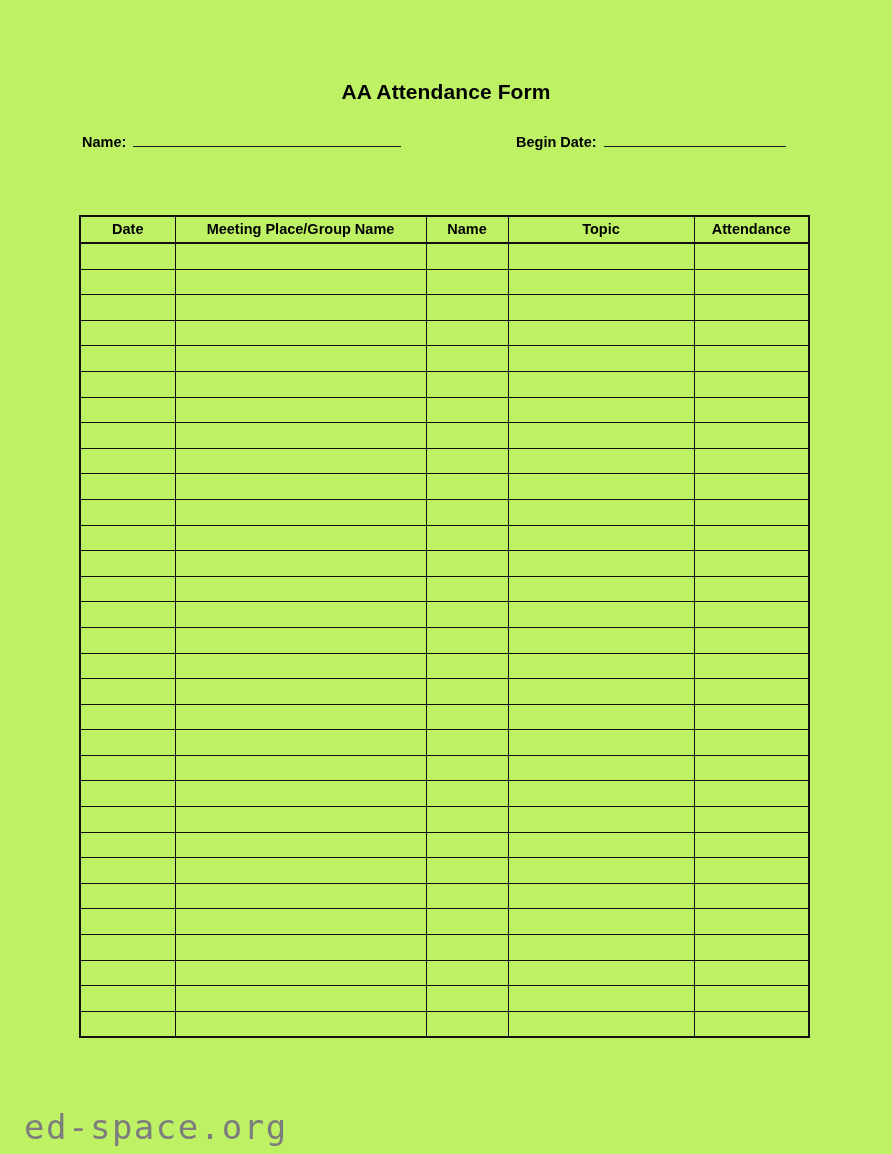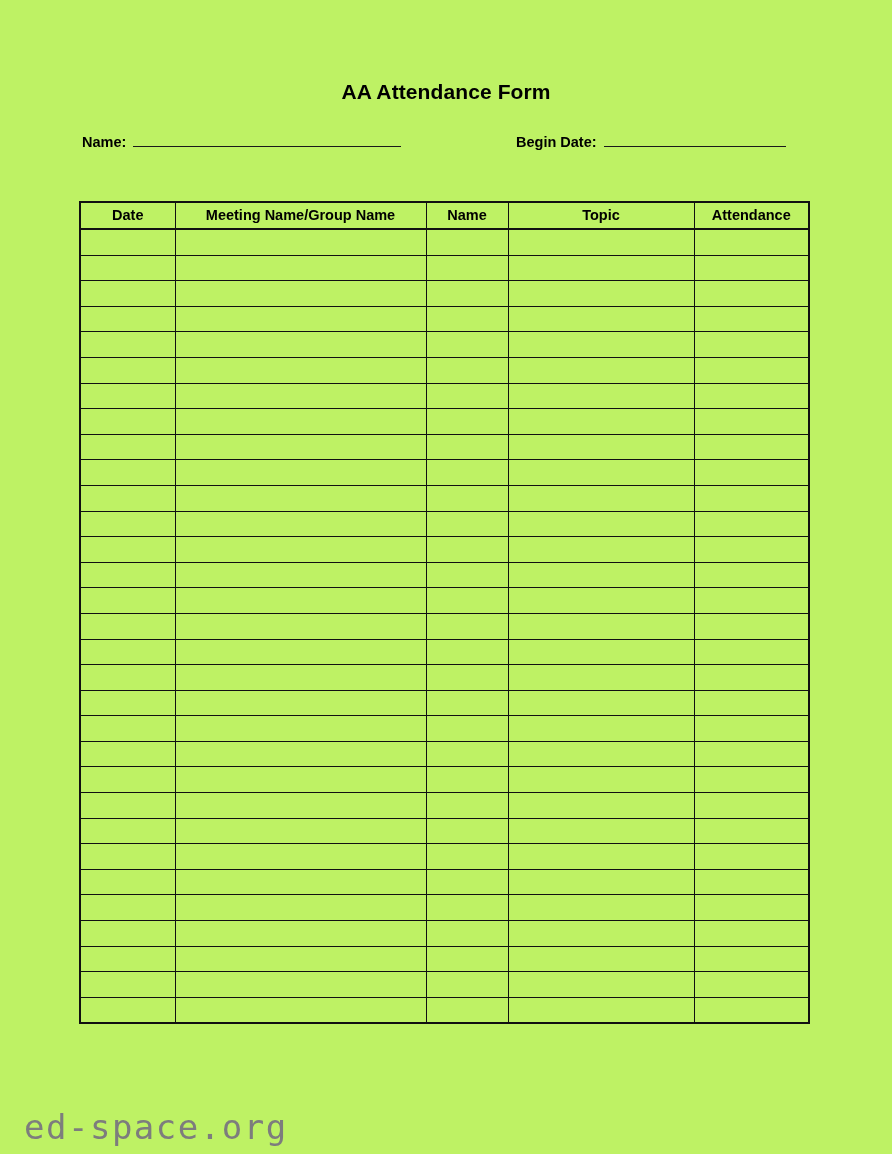--- a/index.html
+++ b/index.html
@@ -73,20 +73,21 @@
     position: absolute;
     left: 79px;
     top: 201px;
     width: 729px;
   }
   table.attendance-table {
     border-collapse: collapse;
     table-layout: fixed;
     width: 729px;
     border: 2px solid #111;
+    margin-top: 14px;
   }
   table.attendance-table th,
   table.attendance-table td {
     border: 1.5px solid #111;
     padding: 0;
     margin: 0;
   }
   table.attendance-table thead th {
     height: 25px;
     font-size: 14.5px;
@@ -147,21 +148,21 @@
       <colgroup>
         <col class="c-date">
         <col class="c-place">
         <col class="c-time">
         <col class="c-topic">
         <col class="c-chair">
       </colgroup>
       <thead>
         <tr>
           <th>Date</th>
-          <th>Meeting Name/Group Name</th>
+          <th>Meeting Place/Group Name</th>
           <th>Name</th>
           <th>Topic</th>
           <th>Attendance</th>
         </tr>
       </thead>
       <tbody id="attendance-body">
           <tr>
             <td></td>
             <td></td>
             <td></td>

